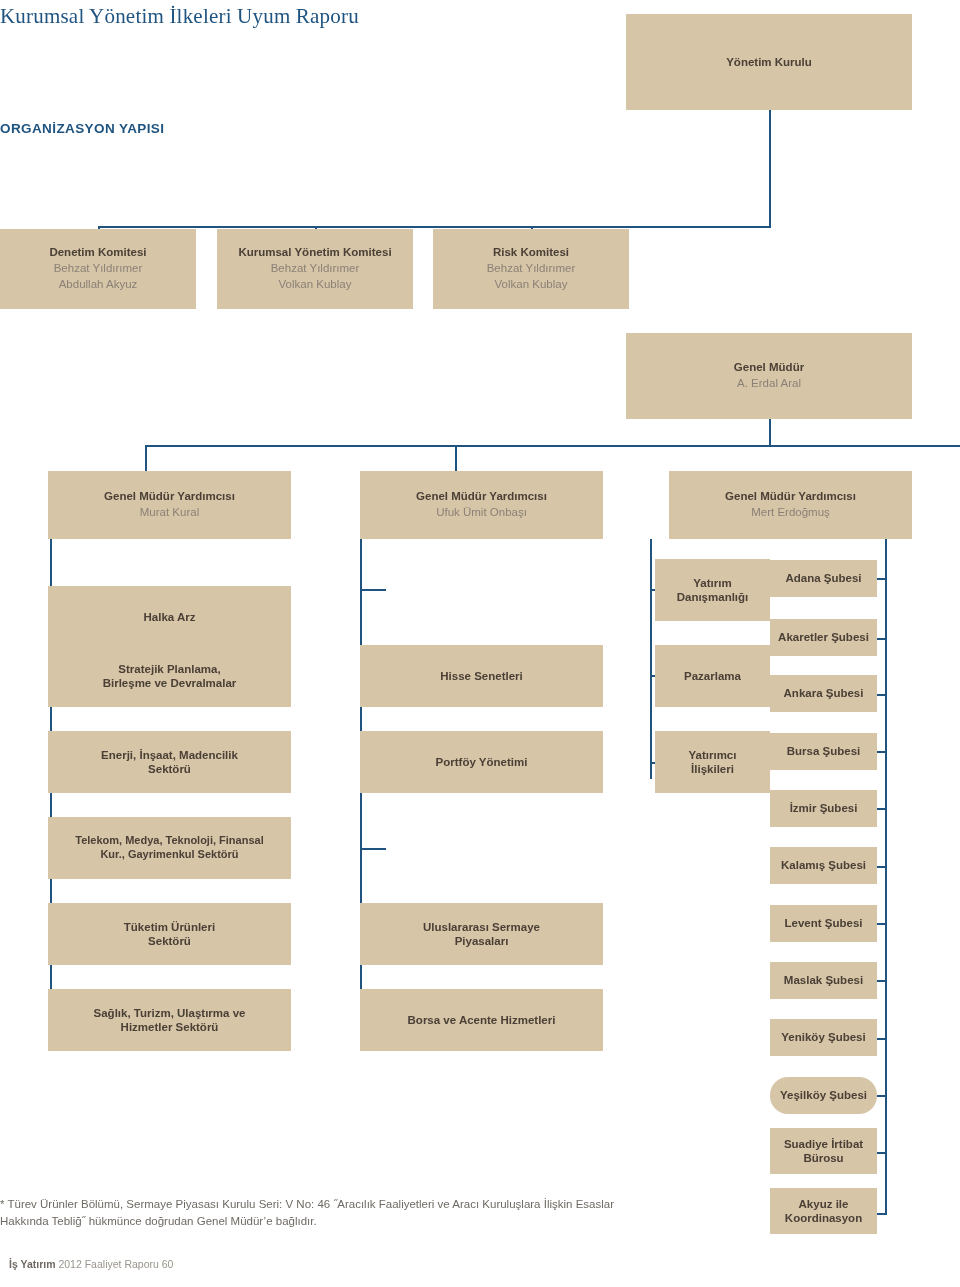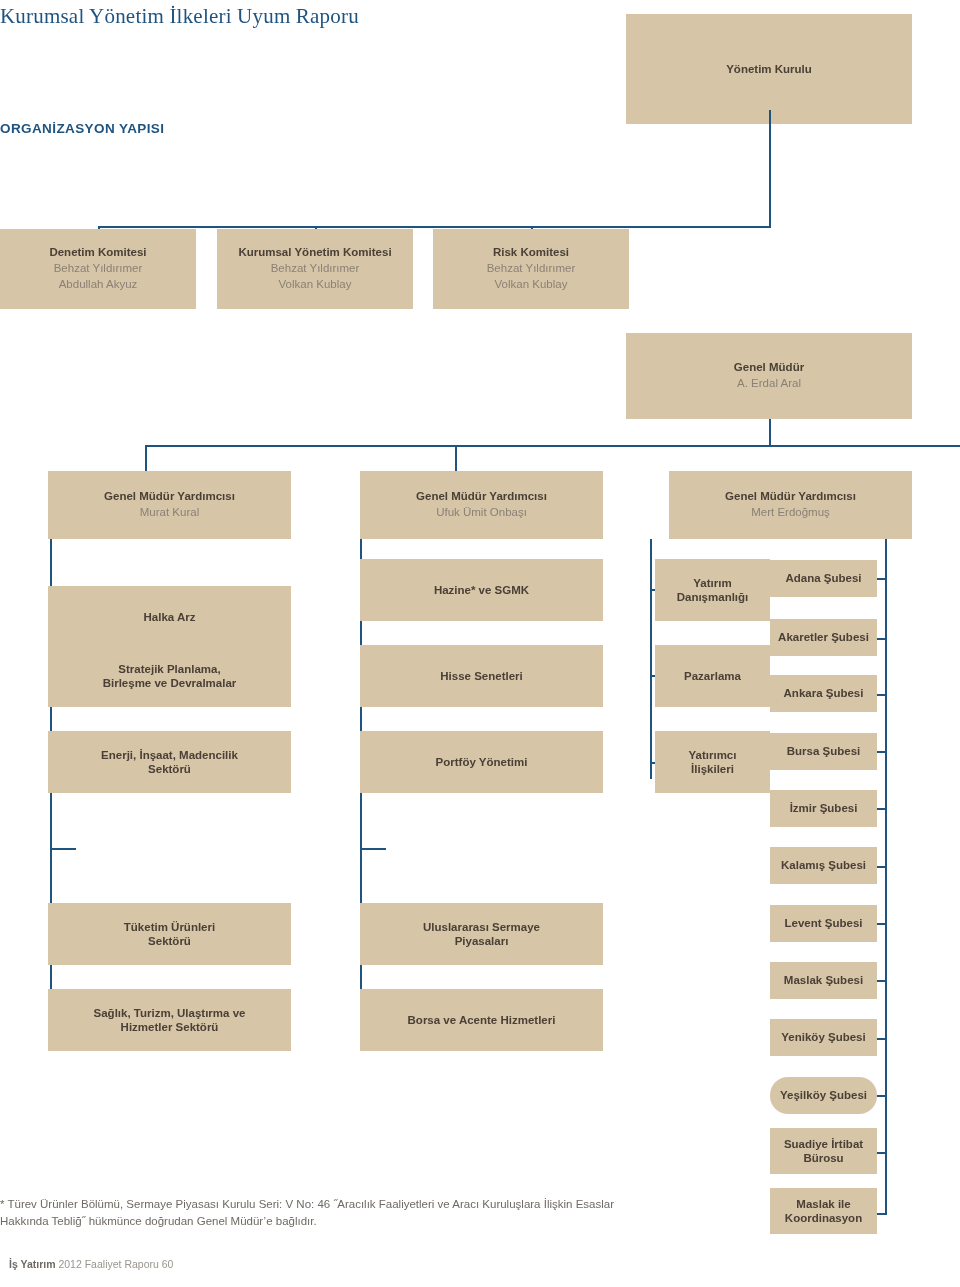--- a/index.html
+++ b/index.html
@@ -59,21 +59,21 @@
   .h { height: 1.6px; }
 </style>
 </head>
 <body>
 
 <div class="page">
 
   <div class="doc-title">Kurumsal Yönetim İlkeleri Uyum Raporu</div>
   <div class="section-title">ORGANİZASYON YAPISI</div>
 
-  <div class="box" style="left:626px; top:14px; width:286px; height:110px;">
+  <div class="box" style="left:626px; top:14px; width:286px; height:96px;">
     <div class="t">Yönetim Kurulu</div>
   </div>
 
   <div class="ln v" style="left:769px; top:110px; height:117px;"></div>
   <div class="ln h" style="left:98px; top:226px; width:673px;"></div>
   <div class="ln v" style="left:98px; top:226px; height:43px;"></div>
   <div class="ln v" style="left:315px; top:226px; height:43px;"></div>
   <div class="ln v" style="left:531px; top:226px; height:43px;"></div>
 
   <div class="box" style="left:0px; top:229px; width:196px; height:80px;">
@@ -126,40 +126,41 @@
     <div class="t">Halka Arz</div>
   </div>
   <div class="box" style="left:48px; top:645px; width:243px; height:62px;">
     <div class="t">Stratejik Planlama,
 Birleşme ve Devralmalar</div>
   </div>
   <div class="box" style="left:48px; top:731px; width:243px; height:62px;">
     <div class="t">Enerji, İnşaat, Madencilik
 Sektörü</div>
   </div>
+  <div class="box small" style="left:48px; top:817px; width:243px; height:62px;">
+    <div class="t">Telekom, Medya, Teknoloji, Finansal
+Kur., Gayrimenkul Sektörü</div>
+  </div>
   <div class="box" style="left:48px; top:903px; width:243px; height:62px;">
     <div class="t">Tüketim Ürünleri
 Sektörü</div>
   </div>
   <div class="box" style="left:48px; top:989px; width:243px; height:62px;">
     <div class="t">Sağlık, Turizm, Ulaştırma ve
 Hizmetler Sektörü</div>
   </div>
 
   <div class="ln v" style="left:360px; top:539px; height:502px;"></div>
   <div class="ln h" style="left:360px; top:589px; width:26px;"></div>
   <div class="ln h" style="left:360px; top:675px; width:26px;"></div>
   <div class="ln h" style="left:360px; top:762px; width:26px;"></div>
   <div class="ln h" style="left:360px; top:848px; width:26px;"></div>
   <div class="ln h" style="left:360px; top:934px; width:26px;"></div>
   <div class="ln h" style="left:360px; top:1020px; width:26px;"></div>
 
-  <div class="box" style="left:360px; top:559px; width:243px; height:62px;">
-    <div class="t">Hazine* ve SGMK</div>
-  </div>
   <div class="box" style="left:360px; top:645px; width:243px; height:62px;">
     <div class="t">Hisse Senetleri</div>
   </div>
   <div class="box" style="left:360px; top:731px; width:243px; height:62px;">
     <div class="t">Portföy Yönetimi</div>
   </div>
   <div class="box" style="left:360px; top:903px; width:243px; height:62px;">
     <div class="t">Uluslararası Sermaye
 Piyasaları</div>
   </div>
@@ -226,21 +227,21 @@
     <div class="t">Yeniköy Şubesi</div>
   </div>
   <div class="box" style="left:770px; top:1077px; width:107px; height:37px;border-radius:18px;">
     <div class="t">Yeşilköy Şubesi</div>
   </div>
   <div class="box" style="left:770px; top:1128px; width:107px; height:46px;">
     <div class="t">Suadiye İrtibat
 Bürosu</div>
   </div>
   <div class="box" style="left:770px; top:1188px; width:107px; height:46px;">
-    <div class="t">Maslak ile
+    <div class="t">Akyuz ile
 Koordinasyon</div>
   </div>
 
   <div class="footnote">* Türev Ürünler Bölümü, Sermaye Piyasası Kurulu Seri: V No: 46 ˝Aracılık Faaliyetleri ve Aracı Kuruluşlara İlişkin Esaslar Hakkında Tebliğ˝ hükmünce doğrudan Genel Müdür’e bağlıdır.</div>
   <div class="footer">
     <b>İş Yatırım</b><span> 2012 Faaliyet Raporu 60</span>
   </div>
 
 </div>
 

